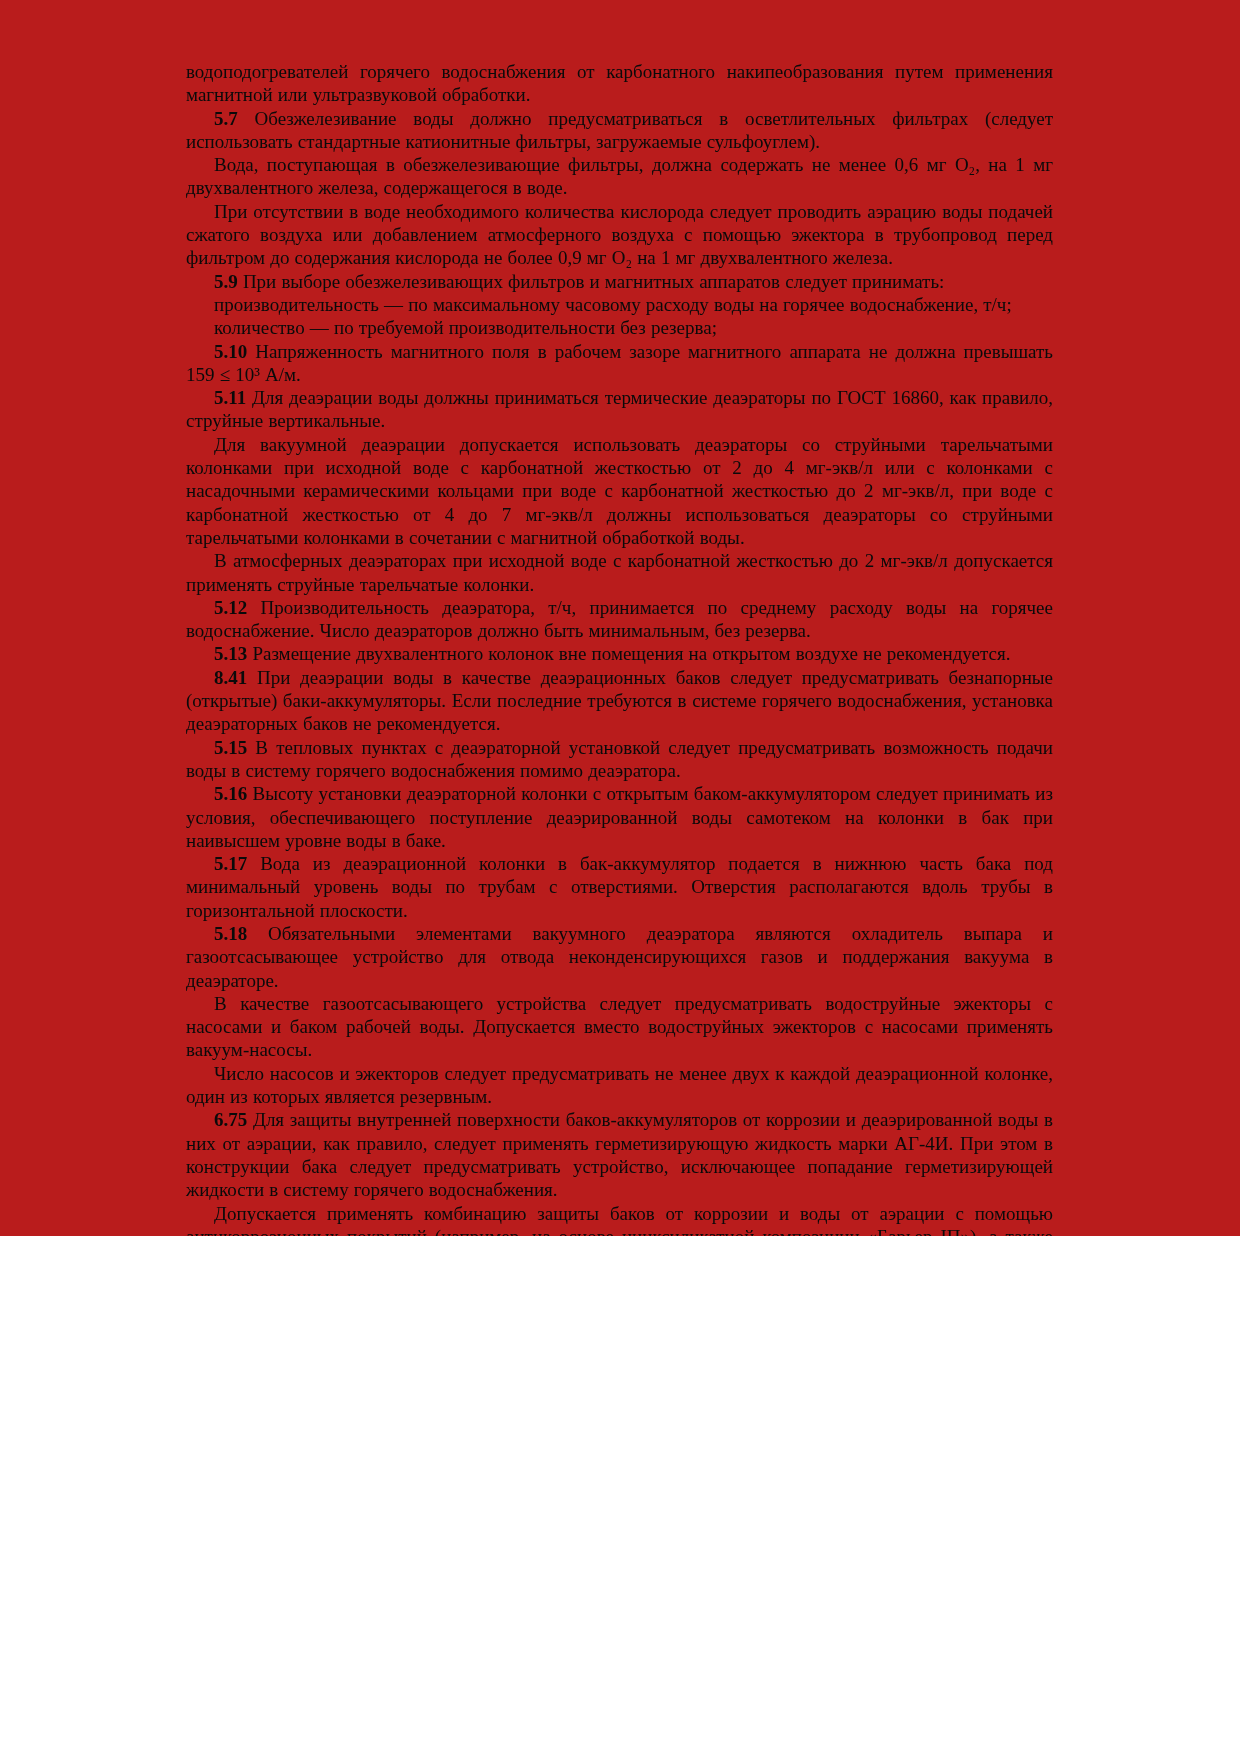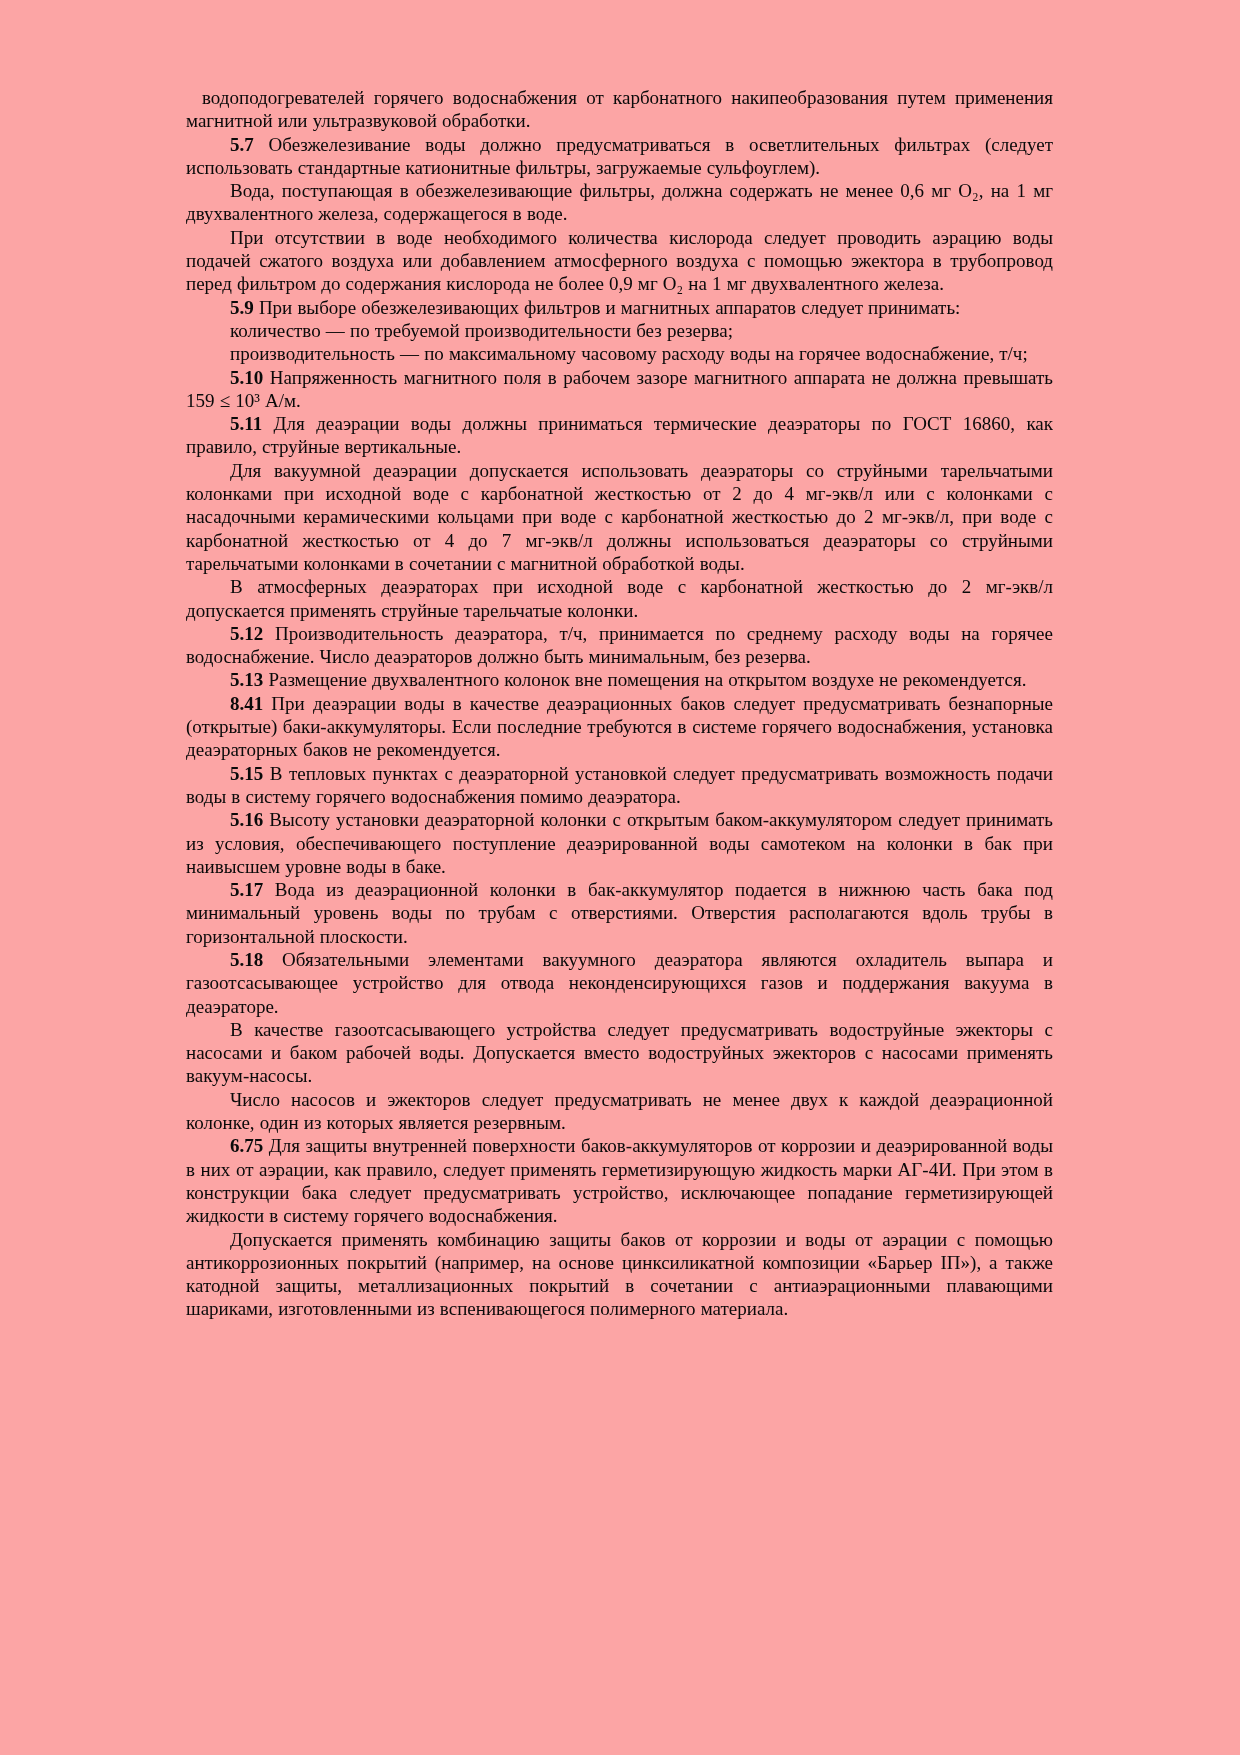--- a/index.html
+++ b/index.html
@@ -3,56 +3,55 @@
 <meta charset="utf-8">
 <style>
   html, body {
     margin: 0;
     padding: 0;
     background: #ffffff;
   }
   .page {
     position: relative;
     width: 1240px;
-    height: 1755px;
+    height: 1236px;
     box-sizing: border-box;
-    background: #fca5a5;
+    background: #b91c1c;
     color: #0a0a0a;
     font-family: "Liberation Serif", "DejaVu Serif", serif;
     font-size: 19px;
     line-height: 23.3px;
-    padding: 86px 187px 0 186px;
+    padding: 60px 187px 0 186px;
     overflow: hidden;
   }
   p.para {
     margin: 0;
     padding: 0;
     text-align: justify;
     text-indent: 28px;
     word-spacing: 0.02em;
   }
   p.para.continuation {
     text-indent: 0;
   }
   .clause-num {
     font-weight: 700;
-    margin-left: 16px;
   }
 </style>
 </head>
 <body>
 
 <div class="page">
   <p class="para continuation"><b class="clause-num"></b><span>водоподогревателей горячего водоснабжения от карбонатного накипеобразования путем применения магнитной или ультразвуковой обработки.</span></p>
   <p class="para"><b class="clause-num">5.7</b><span> Обезжелезивание воды должно предусматриваться в осветлительных фильтрах (следует использовать стандартные катионитные фильтры, загружаемые сульфоуглем).</span></p>
   <p class="para"><b class="clause-num"></b><span>Вода, поступающая в обезжелезивающие фильтры, должна содержать не менее 0,6 мг О₂, на 1 мг двухвалентного железа, содержащегося в воде.</span></p>
   <p class="para"><b class="clause-num"></b><span>При отсутствии в воде необходимого количества кислорода следует проводить аэрацию воды подачей сжатого воздуха или добавлением атмосферного воздуха с помощью эжектора в трубопровод перед фильтром до содержания кислорода не более 0,9 мг О₂ на 1 мг двухвалентного железа.</span></p>
   <p class="para"><b class="clause-num">5.9</b><span> При выборе обезжелезивающих фильтров и магнитных аппаратов следует принимать:</span></p>
+  <p class="para"><b class="clause-num"></b><span>производительность — по максимальному часовому расходу воды на горячее водоснабжение, т/ч;</span></p>
   <p class="para"><b class="clause-num"></b><span>количество — по требуемой производительности без резерва;</span></p>
-  <p class="para"><b class="clause-num"></b><span>производительность — по максимальному часовому расходу воды на горячее водоснабжение, т/ч;</span></p>
   <p class="para"><b class="clause-num">5.10</b><span> Напряженность магнитного поля в рабочем зазоре магнитного аппарата не должна превышать 159 ≤ 10³ А/м.</span></p>
   <p class="para"><b class="clause-num">5.11</b><span> Для деаэрации воды должны приниматься термические деаэраторы по ГОСТ 16860, как правило, струйные вертикальные.</span></p>
   <p class="para"><b class="clause-num"></b><span>Для вакуумной деаэрации допускается использовать деаэраторы со струйными тарельчатыми колонками при исходной воде с карбонатной жесткостью от 2 до 4 мг-экв/л или с колонками с насадочными керамическими кольцами при воде с карбонатной жесткостью до 2 мг-экв/л, при воде с карбонатной жесткостью от 4 до 7 мг-экв/л должны использоваться деаэраторы со струйными тарельчатыми колонками в сочетании с магнитной обработкой воды.</span></p>
   <p class="para"><b class="clause-num"></b><span>В атмосферных деаэраторах при исходной воде с карбонатной жесткостью до 2 мг-экв/л допускается применять струйные тарельчатые колонки.</span></p>
   <p class="para"><b class="clause-num">5.12</b><span> Производительность деаэратора, т/ч, принимается по среднему расходу воды на горячее водоснабжение. Число деаэраторов должно быть минимальным, без резерва.</span></p>
   <p class="para"><b class="clause-num">5.13</b><span> Размещение двухвалентного колонок вне помещения на открытом воздухе не рекомендуется.</span></p>
   <p class="para"><b class="clause-num">8.41</b><span> При деаэрации воды в качестве деаэрационных баков следует предусматривать безнапорные (открытые) баки-аккумуляторы. Если последние требуются в системе горячего водоснабжения, установка деаэраторных баков не рекомендуется.</span></p>
   <p class="para"><b class="clause-num">5.15</b><span> В тепловых пунктах с деаэраторной установкой следует предусматривать возможность подачи воды в систему горячего водоснабжения помимо деаэратора.</span></p>
   <p class="para"><b class="clause-num">5.16</b><span> Высоту установки деаэраторной колонки с открытым баком-аккумулятором следует принимать из условия, обеспечивающего поступление деаэрированной воды самотеком на колонки в бак при наивысшем уровне воды в баке.</span></p>
   <p class="para"><b class="clause-num">5.17</b><span> Вода из деаэрационной колонки в бак-аккумулятор подается в нижнюю часть бака под минимальный уровень воды по трубам с отверстиями. Отверстия располагаются вдоль трубы в горизонтальной плоскости.</span></p>

